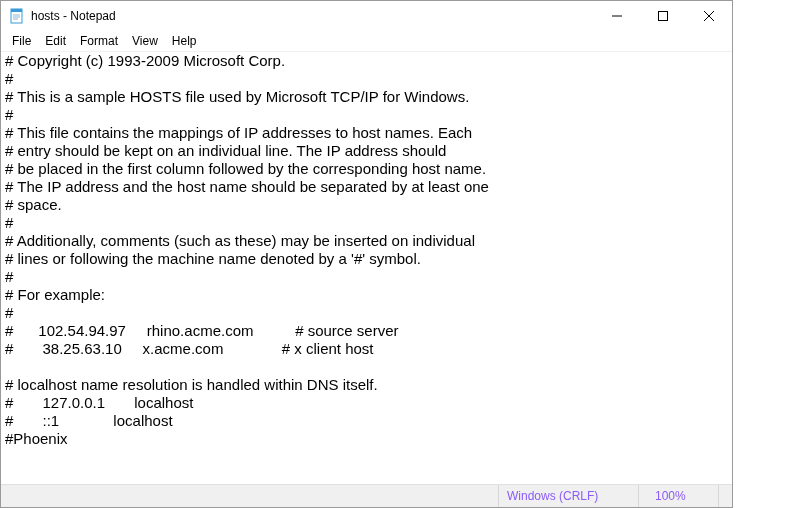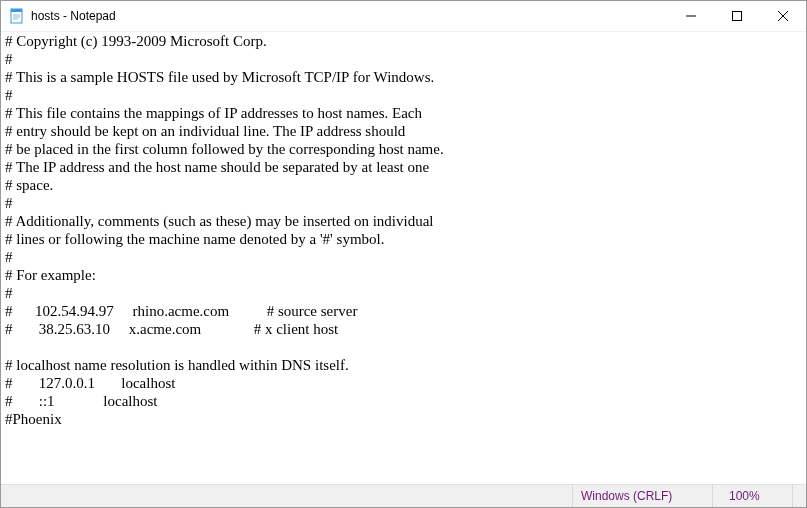--- a/index.html
+++ b/index.html
@@ -4,21 +4,21 @@
 <style>
   * { box-sizing: border-box; }
   html, body {
     margin: 0; padding: 0;
     font-family: "Segoe UI", Tahoma, sans-serif;
     font-size: 12px;
     background: #fff;
     overflow: hidden;
   }
   .window {
-    width: 807px; height: 508px;
+    width: 733px; height: 508px;
     border: 1px solid #9a9a9a;
     display: flex; flex-direction: column;
     background: #fff;
     position: relative;
   }
   
   .titlebar {
     height: 30px;
     display: flex; align-items: center;
     padding-left: 8px;
@@ -57,37 +57,37 @@
     cursor: default;
   }
   
   .textarea-wrap {
     flex: 1;
     overflow: auto;
     position: relative;
     border-top: 1px solid #f0f0f0;
   }
   .textarea {
-    font-family: Liberation Serif, serif;
+    font-family: Liberation Sans, sans-serif;
     font-size: 15px;
     line-height: 18px;
     white-space: pre;
     padding: 0 4px;
     min-height: 100%;
     color: #000;
     cursor: text;
     outline: none;
   }
   
   .statusbar {
     height: 23px;
     border-top: 1px solid #e0e0e0;
     display: flex;
     font-size: 12px;
-    color: #701a75;
+    color: #8b5cf6;
     background: #f0f0f0;
     flex-shrink: 0;
   }
   .status-cell {
     border-left: 1px solid #d8d8d8;
     display: flex; align-items: center;
     padding: 0 8px;
     height: 100%;
   }
   .status-spacer { flex: 1; }
@@ -125,20 +125,27 @@
       </div>
       <div class="win-btn close">
         <svg viewBox="0 0 10 10">
           <line x1="0" y1="0" x2="10" y2="10" stroke="currentColor" stroke-width="1"></line>
           <line x1="10" y1="0" x2="0" y2="10" stroke="currentColor" stroke-width="1"></line>
         </svg>
       </div>
     </div>
   </div>
 
+  <div class="menubar">
+    <div class="menu-item">File</div>
+    <div class="menu-item">Edit</div>
+    <div class="menu-item">Format</div>
+    <div class="menu-item">View</div>
+    <div class="menu-item">Help</div>
+  </div>
 
   <div class="textarea-wrap">
     <div class="textarea" contenteditable="false" style=""># Copyright (c) 1993-2009 Microsoft Corp.
 #
 # This is a sample HOSTS file used by Microsoft TCP/IP for Windows.
 #
 # This file contains the mappings of IP addresses to host names. Each
 # entry should be kept on an individual line. The IP address should
 # be placed in the first column followed by the corresponding host name.
 # The IP address and the host name should be separated by at least one

